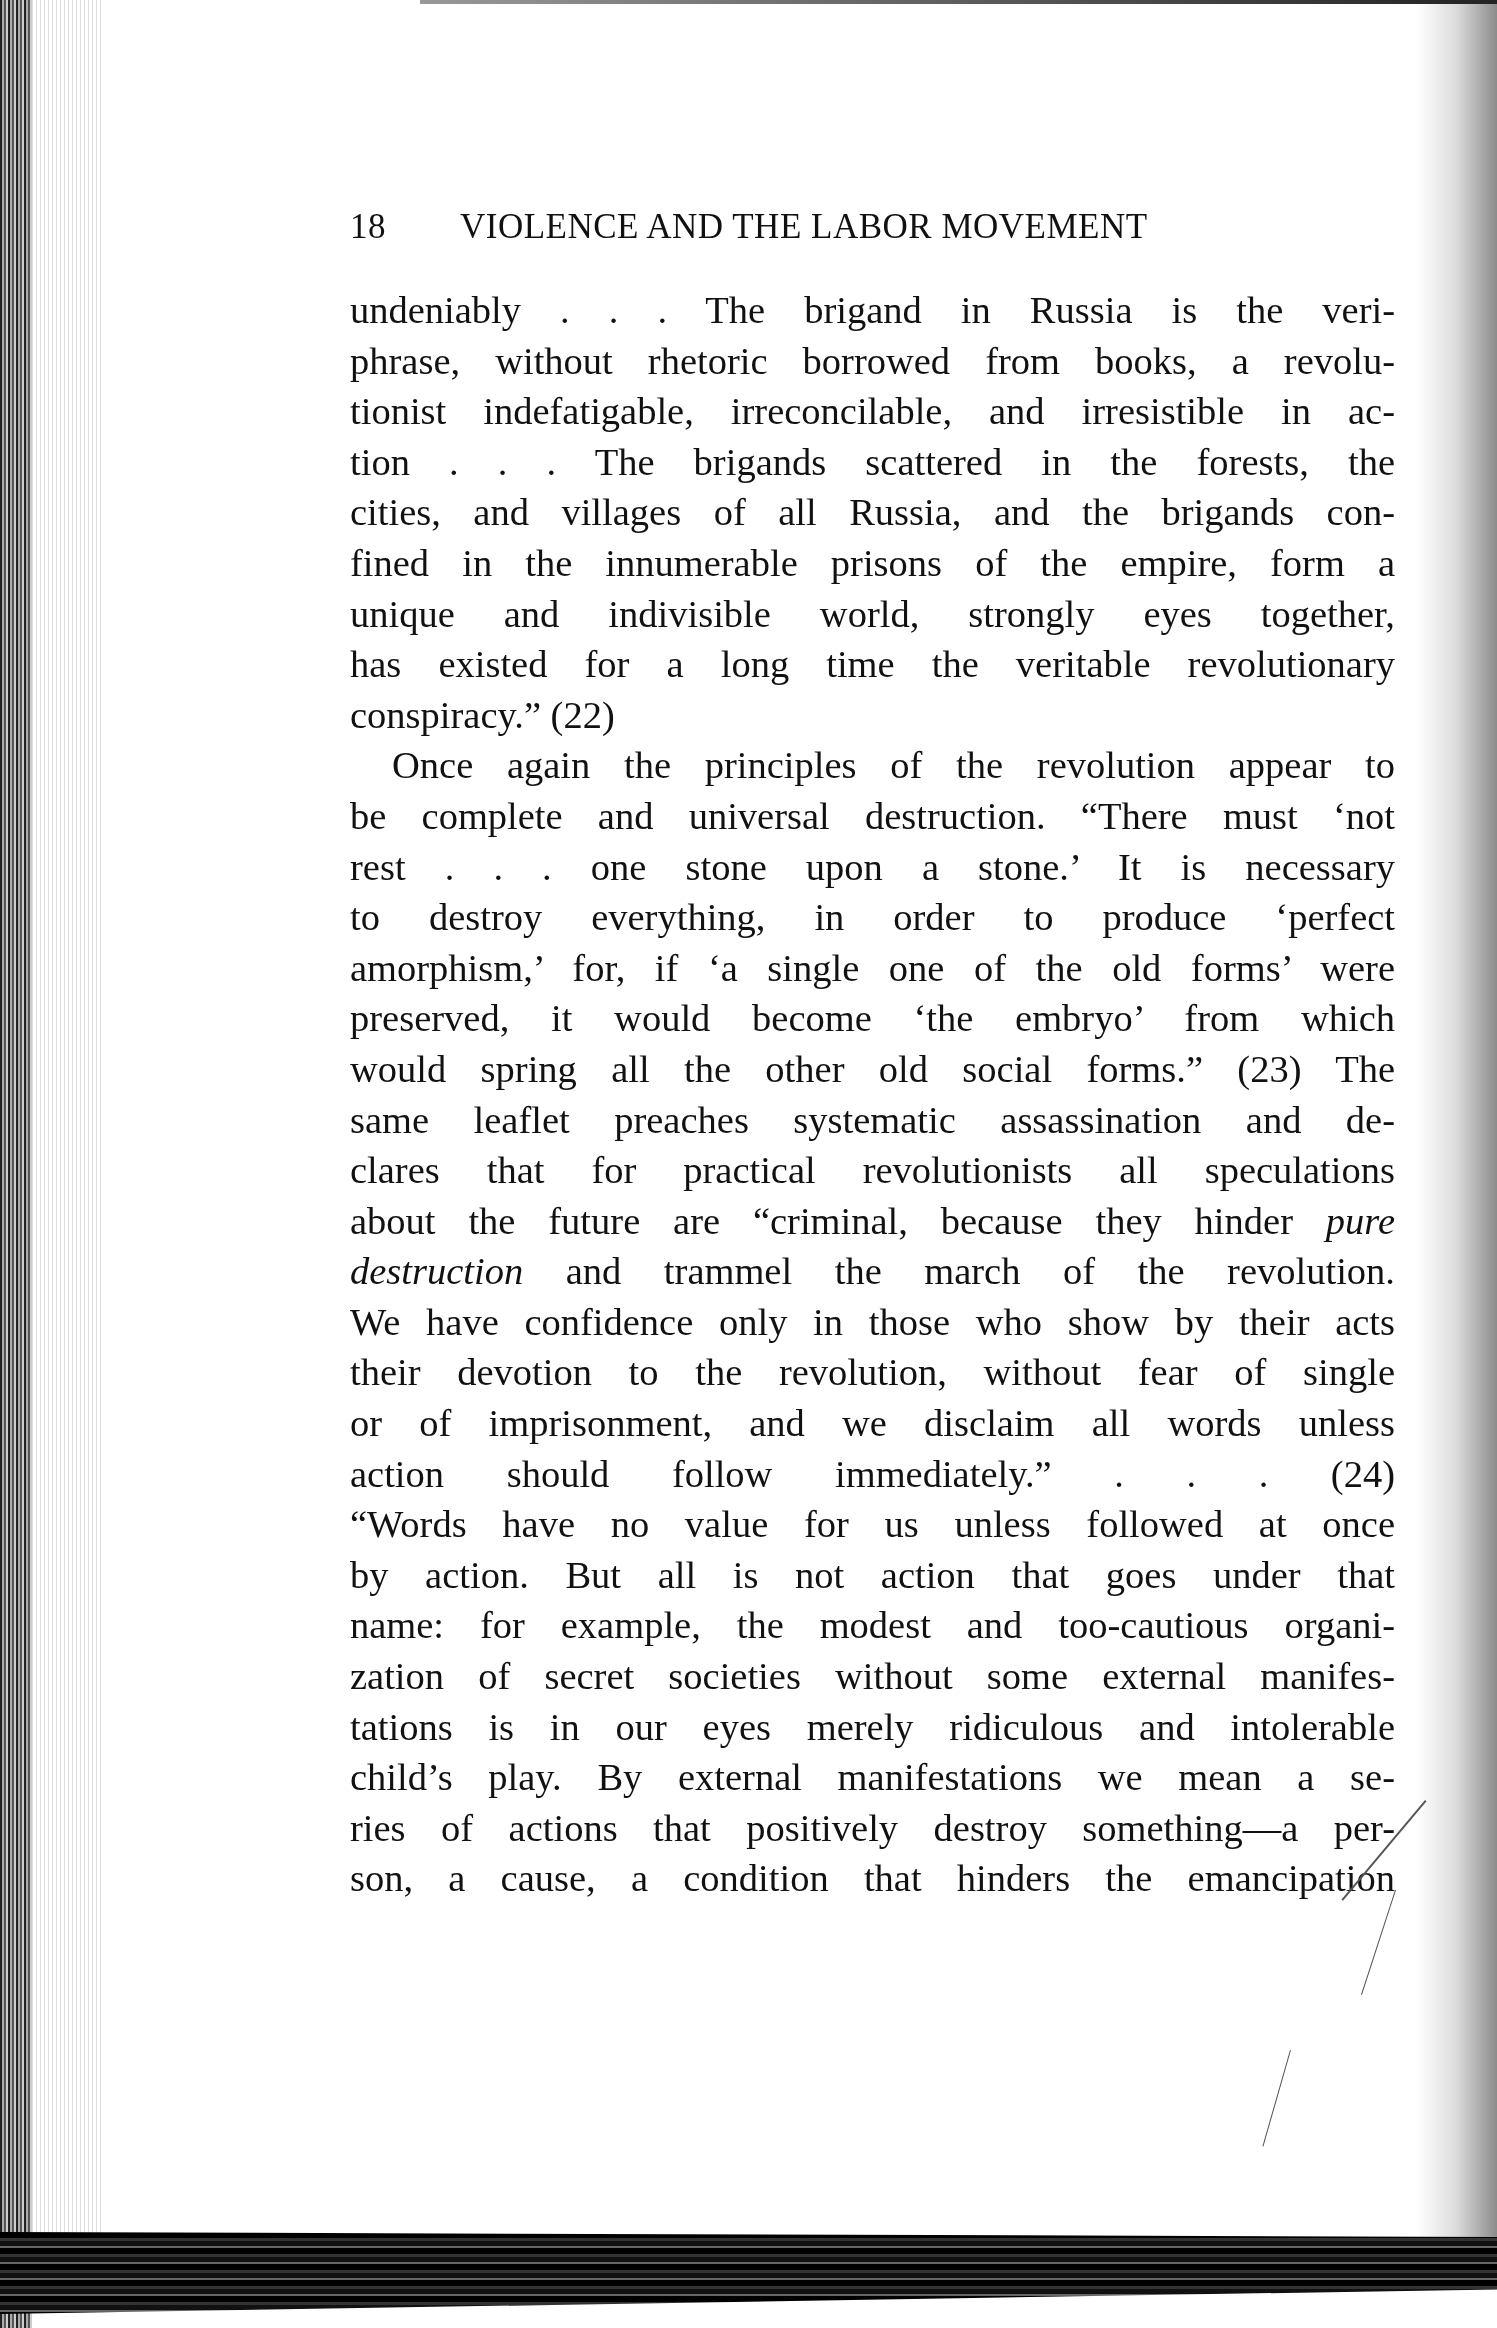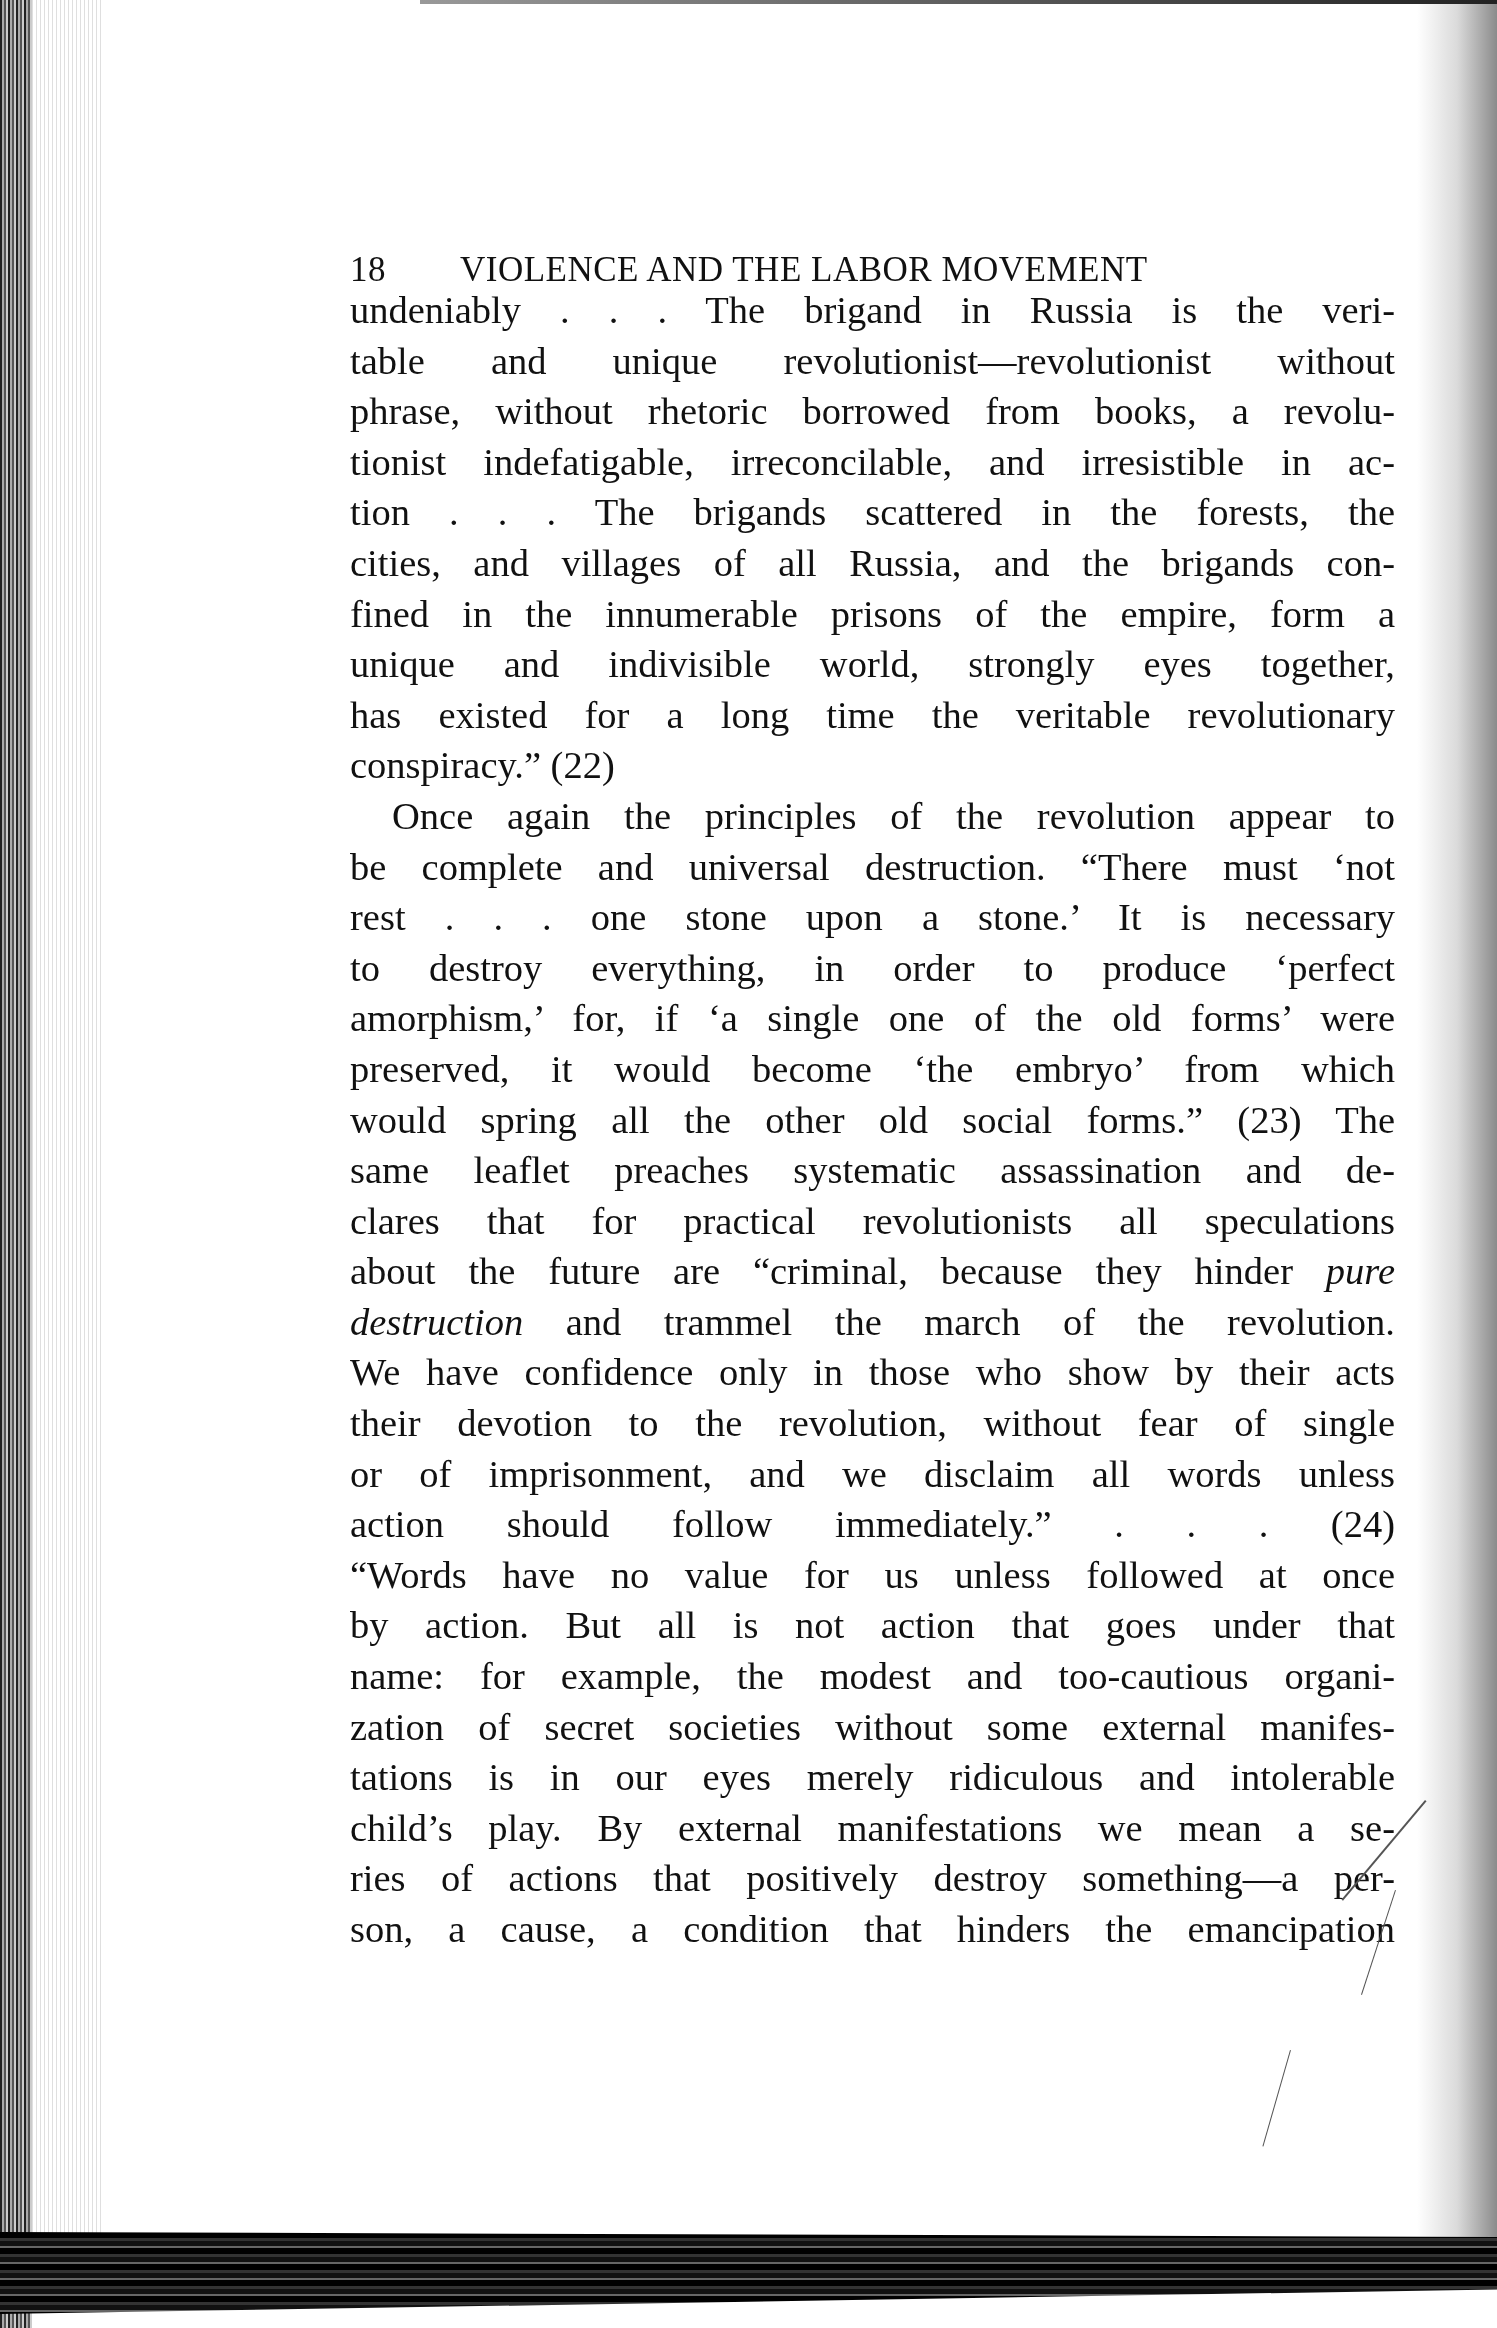--- a/index.html
+++ b/index.html
@@ -28,21 +28,21 @@
     }
     .bottom-band {
       position: absolute; left: 0; top: 2232px; width: 1497px; height: 82px;
       background: repeating-linear-gradient(180deg, #000 0 6px, #333 6px 9px, #111 9px 14px, #666 14px 16px);
       clip-path: polygon(0 0, 100% 6%, 100% 70%, 0 100%);
     }
     .running-head {
       position: absolute; left: 350px; top: 207px; width: 1040px;
       font-size: 35px; letter-spacing: 0.5px; white-space: nowrap;
     }
-    .running-head .page-no { display: inline-block; width: 110px; margin-top: 43px; }
+    .running-head .page-no { display: inline-block; width: 110px; }
     .body-text {
       position: absolute; left: 350px; top: 285px; width: 1045px;
       font-size: 38.5px; line-height: 50.6px; text-align: justify;
       hyphens: none;
     }
     .line { display: block; text-align: justify; text-align-last: justify; white-space: nowrap; height: 50.6px; }
     .line.last { text-align-last: left; }
     .line.indent { padding-left: 42px; font-family: Liberation Serif, serif; }
     em { font-style: italic; }
     .pencil-mark {
@@ -56,21 +56,20 @@
 <div class="left-fade"></div>
 <div class="right-edge"></div>
 <div class="top-line"></div>
 
 <div class="running-head">
   <span class="page-no">18</span><span>VIOLENCE AND THE LABOR MOVEMENT</span>
 </div>
 
 <div class="body-text" id="body-text">
     <span class="line">undeniably . . . The brigand in Russia is the veri-</span>
-    <span class="line">table and unique revolutionist—revolutionist without</span>
     <span class="line">phrase, without rhetoric borrowed from books, a revolu-</span>
     <span class="line">tionist indefatigable, irreconcilable, and irresistible in ac-</span>
     <span class="line">tion . . . The brigands scattered in the forests, the</span>
     <span class="line">cities, and villages of all Russia, and the brigands con-</span>
     <span class="line">fined in the innumerable prisons of the empire, form a</span>
     <span class="line">unique and indivisible world, strongly eyes together,</span>
     <span class="line">has existed for a long time the veritable revolutionary</span>
     <span class="line last">conspiracy.” (22)</span>
     <span class="line indent">Once again the principles of the revolution appear to</span>
     <span class="line">be complete and universal destruction. “There must ‘not</span>

